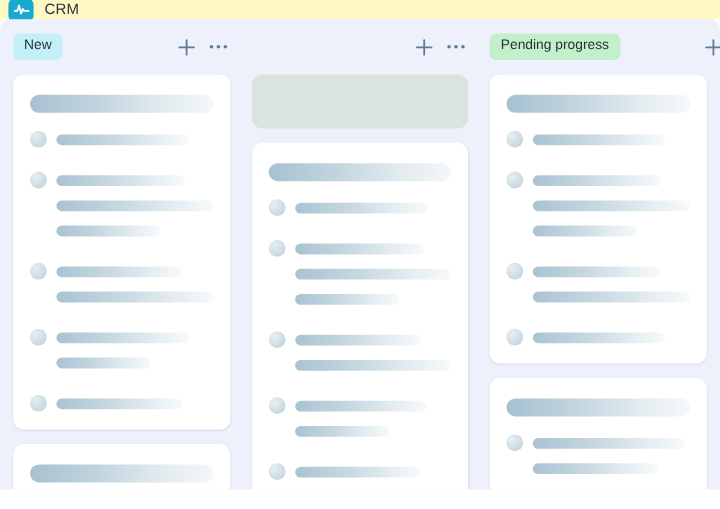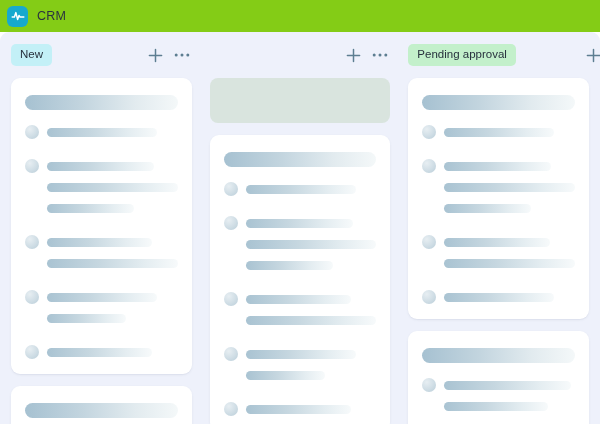--- a/index.html
+++ b/index.html
@@ -7,25 +7,25 @@
   html, body {
     width: 600px;
     height: 424px;
     overflow: hidden;
     background: #ffffff;
     font-family: "Liberation Sans", sans-serif;
   }
 
   
   #app-header {
-    height: 32px;
+    height: 16px;
     display: flex;
     align-items: center;
     padding: 0 0 0 7px;
-    background: #84cc16;
+    background: #fef9c3;
   }
 
   #app-logo-icon {
     width: 21px;
     height: 21px;
     border-radius: 6px;
     background: #17a9ce;
     display: flex;
     align-items: center;
     justify-content: center;
@@ -297,21 +297,21 @@
             <div class="sk-gap"></div>
             <div class="sk-row">
               <div class="sk-dot"></div>
               <div class="sk-line" style="width: 69%;"></div>
             </div>
           </div>
         </div>
       </div>
       <div class="column">
         <div class="col-head">
-          <div class="col-badge" style="background: rgb(195, 240, 203);">Pending approval</div>
+          <div class="col-badge" style="background: rgb(195, 240, 203);">Pending progress</div>
           <div class="col-head-spacer"></div>
           <div class="col-actions">
             <div class="icon-btn">
               <svg width="15" height="15" viewBox="0 0 15 15" aria-hidden="true">
        <path d="M7.5 1.4 V13.6 M1.4 7.5 H13.6" stroke="#5d7e91" stroke-width="1.5" stroke-linecap="round" fill="none"></path>
      </svg>
             </div>
             <div class="icon-btn">
               <svg width="16" height="6" viewBox="0 0 16 6" aria-hidden="true">
        <circle cx="2.2" cy="3" r="1.5" fill="#5d7e91"></circle>

